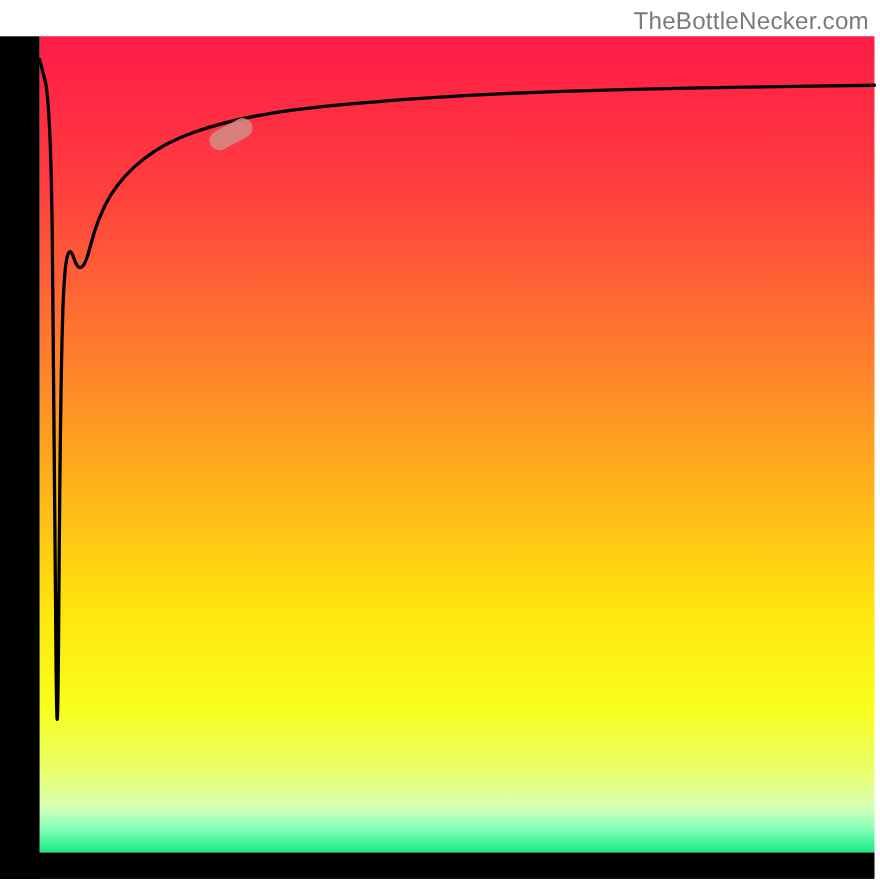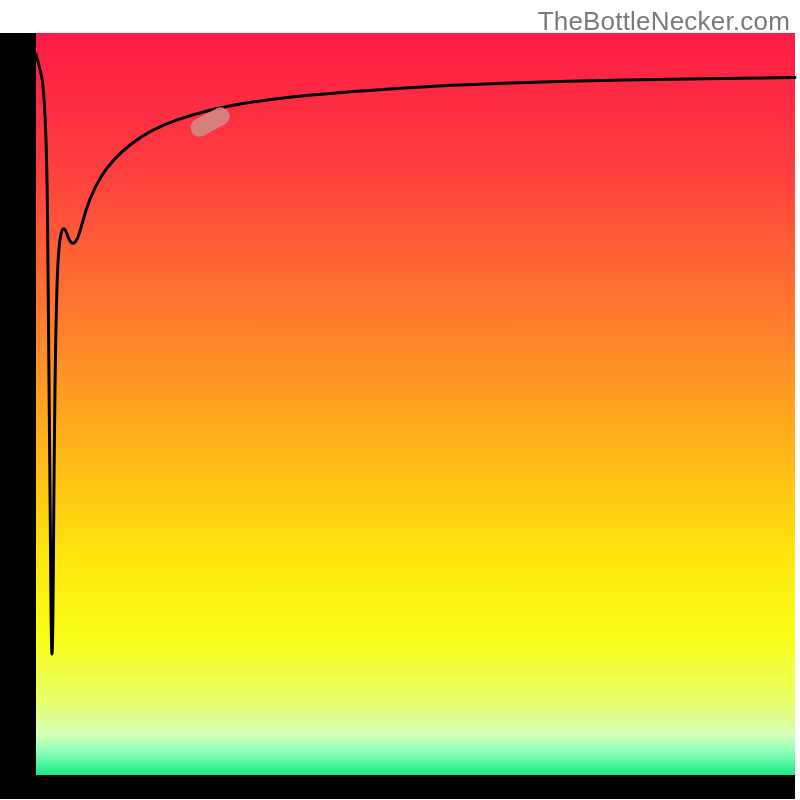--- a/index.html
+++ b/index.html
@@ -13,21 +13,21 @@
   }
   .frame {
     position: relative;
     width: 800px;
     height: 800px;
   }
   .watermark {
     position: absolute;
     top: 6px;
     right: 10px;
-    font-size: 26px;
+    font-size: 22px;
     font-weight: 400;
     color: #7a7a7a;
     letter-spacing: 0.2px;
   }
   svg.chart {
     position: absolute;
     left: 0;
     top: 0;
     width: 800px;
     height: 800px;

